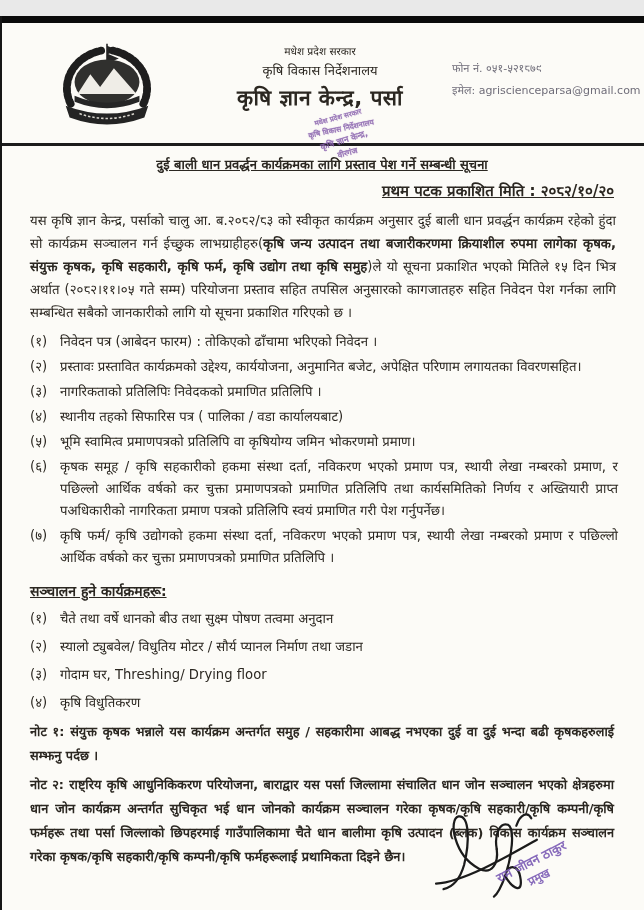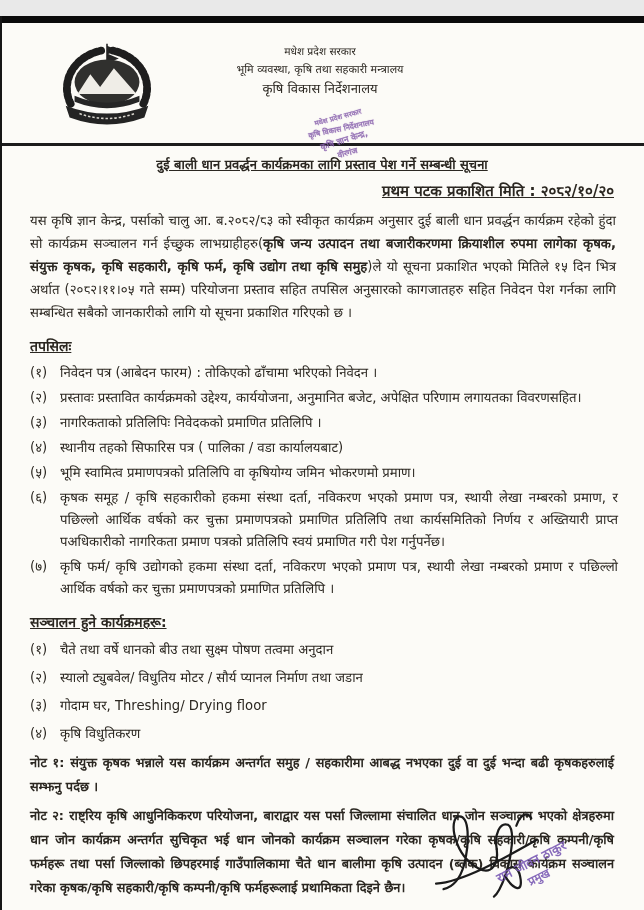--- a/index.html
+++ b/index.html
@@ -76,42 +76,45 @@
       <path d="M97 64 C108 42 94 16 66 10" stroke="#1e1e1e" stroke-width="8" fill="none" stroke-dasharray="3.5 3" stroke-linecap="round"></path>
       <ellipse cx="60" cy="42" rx="33" ry="23" fill="#30302e"></ellipse>
       <path d="M30 54 L43 34 L53 47 L67 28 L90 54 Z" fill="#efede7"></path>
       <path d="M27 56 Q60 70 93 56 L93 62 Q60 75 27 62 Z" fill="#262626"></path>
       <path d="M18 66 Q60 82 102 66 L98 78 Q60 92 22 78 Z" fill="#242424"></path>
       <path d="M32 74 Q60 84 88 74" stroke="#d8d5cd" stroke-width="1.6" fill="none" stroke-dasharray="2.5 2"></path>
     </svg>
 
     <div class="lh-center">
       <div class="lh-gov">मधेश प्रदेश सरकार</div>
-      <div class="lh-min">भूमि व्यवस्था, कृषि तथा सहकारी मन्त्रालय</div>
       <div class="lh-dir">कृषि विकास निर्देशनालय</div>
+      <div class="lh-office">कृषि ज्ञान केन्द्र, पर्सा</div>
     </div>
 
+    <div class="lh-right">
+      <div>फोन नं. ०५१-५२१८७९</div>
+      <div>इमेल: agriscienceparsa@gmail.com</div>
+    </div>
   </header>
 
   <div class="office-stamp">
     <div class="st1">मधेश प्रदेश सरकार</div>
     <div class="st2">कृषि विकास निर्देशनालय</div>
     <div class="st3">कृषि ज्ञान केन्द्र,</div>
     <div class="st4">वीरगंज</div>
   </div>
 
   <div class="rule"></div>
 
   <main class="content">
     <div class="title">दुई बाली धान प्रवर्द्धन कार्यक्रमका लागि प्रस्ताव पेश गर्ने सम्बन्धी सूचना</div>
     <div class="published">प्रथम पटक प्रकाशित मिति : २०८२/१०/२०</div>
 
     <p class="intro"><span>यस कृषि ज्ञान केन्द्र, पर्साको चालु आ. ब.२०८२/८३ को स्वीकृत कार्यक्रम अनुसार दुई बाली धान प्रवर्द्धन कार्यक्रम रहेको हुंदा सो कार्यक्रम सञ्चालन गर्न ईच्छुक लाभग्राहीहरु(</span><strong>कृषि जन्य उत्पादन तथा बजारीकरणमा क्रियाशील रुपमा लागेका कृषक, संयुक्त कृषक, कृषि सहकारी, कृषि फर्म, कृषि उद्योग तथा कृषि समुह</strong><span>)ले यो सूचना प्रकाशित भएको मितिले १५ दिन भित्र अर्थात (२०८२।११।०५ गते सम्म) परियोजना प्रस्ताव सहित तपसिल अनुसारको कागजातहरु सहित निवेदन पेश गर्नका लागि सम्बन्धित सबैको जानकारीको लागि यो सूचना प्रकाशित गरिएको छ ।</span></p>
 
-    <div class="section-heading">तपसिलः</div>
 
     <div class="doc-list">
       <div class="doc-item">
           <span class="num">(१)</span>
           <span class="txt">निवेदन पत्र (आबेदन फारम) : तोकिएको ढाँचामा भरिएको निवेदन ।</span>
         </div>
       <div class="doc-item">
           <span class="num">(२)</span>
           <span class="txt">प्रस्तावः प्रस्तावित कार्यक्रमको उद्देश्य, कार्ययोजना, अनुमानित बजेट, अपेक्षित परिणाम लगायतका विवरणसहित।</span>
         </div>

